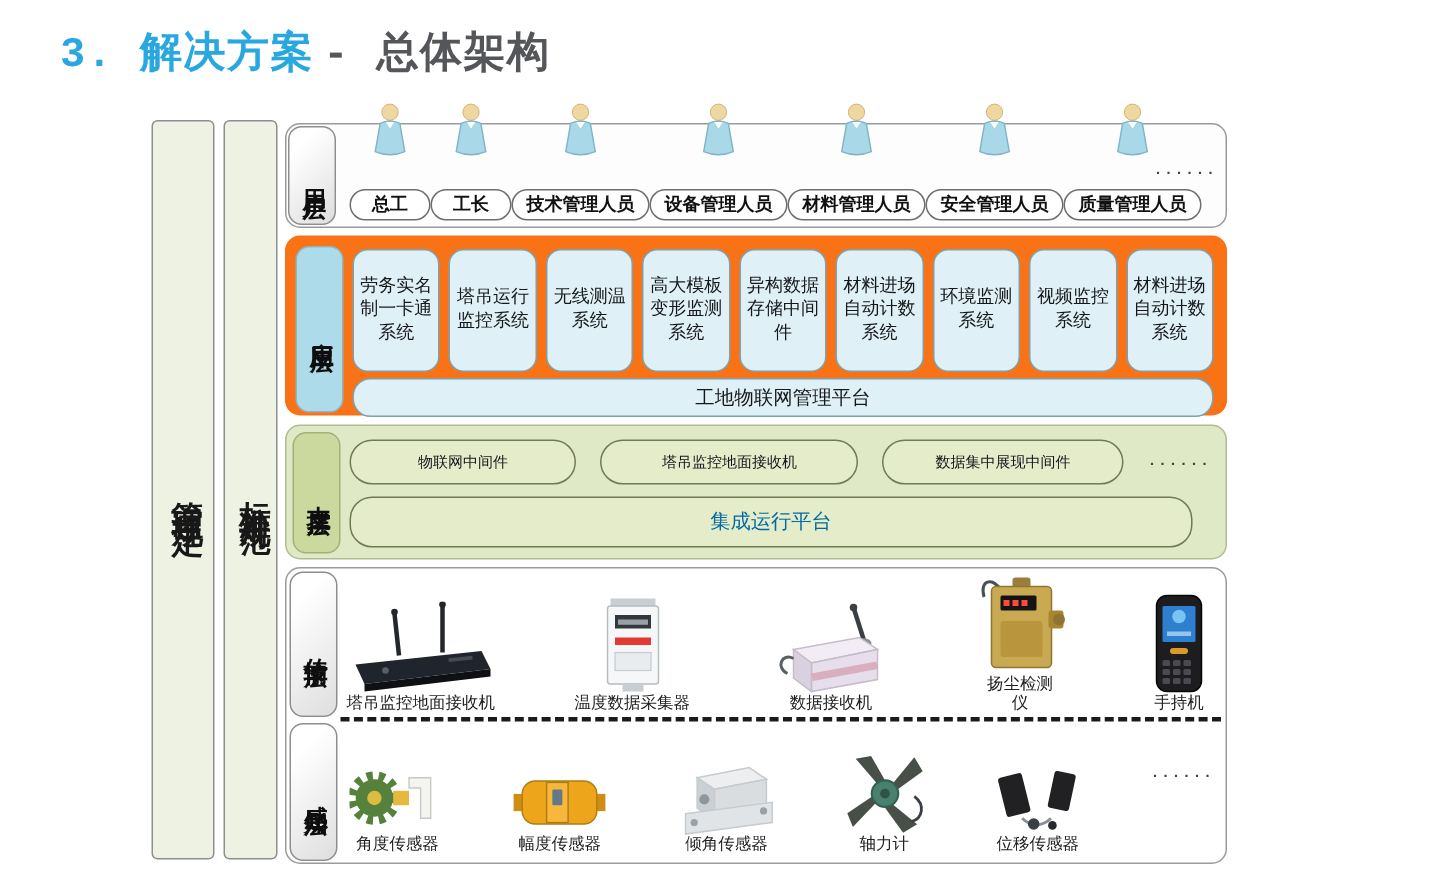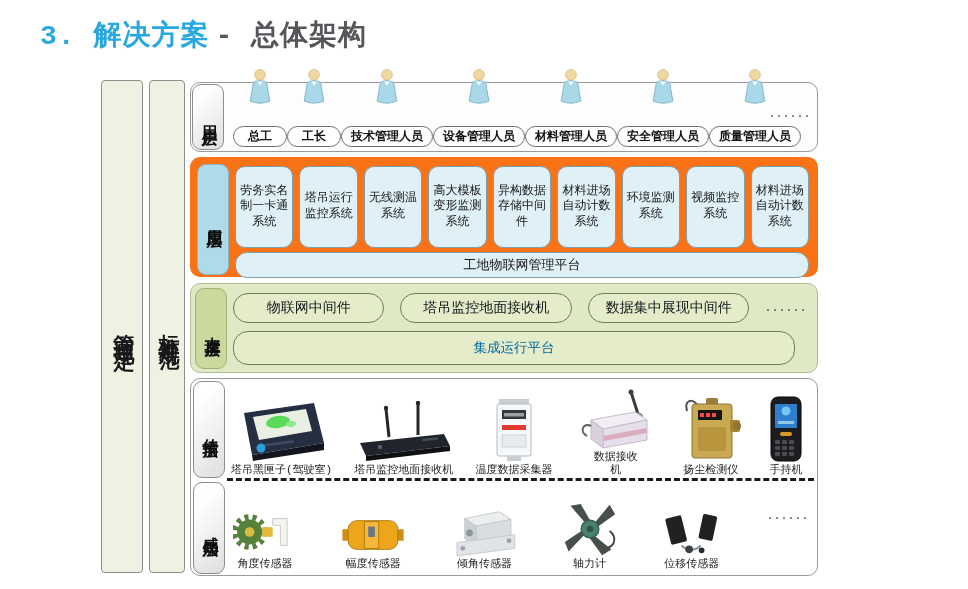--- a/index.html
+++ b/index.html
@@ -40,21 +40,21 @@
   .user-dots{position:absolute;right:6px;top:26px;font-size:10px;font-weight:bold;color:#444;letter-spacing:1px;}
   
   .app-boxes{position:absolute;left:42px;right:6px;top:6px;height:82px;display:flex;gap:6px;}
   .app-box{flex:1;background:#dff0f6;border:1.4px solid #7fa0ad;border-radius:10px;display:flex;align-items:center;justify-content:center;
            text-align:center;font-size:12px;line-height:1.3;color:#15171a;padding:2px 3px;box-sizing:border-box;}
   .platform-blue{position:absolute;left:42px;right:6px;top:92px;height:24px;background:#dff0f6;border:1.4px solid #7fa0ad;border-radius:12px;
                  display:flex;align-items:center;justify-content:center;font-size:13px;color:#15171a;}
   
   .mw-row{position:absolute;left:42px;right:10px;top:9px;height:30px;display:flex;align-items:center;gap:16px;}
   .mw-box{background:#e4ecca;border:1.4px solid #6f7b55;border-radius:15px;height:30px;display:flex;align-items:center;justify-content:center;
-          font-size:14px;color:#14161a;box-sizing:border-box;}
+          font-size:10px;color:#14161a;box-sizing:border-box;}
   .mw-0{width:160px;} .mw-1{width:182px;} .mw-2{width:170px;}
   .sup-dots{font-size:10px;font-weight:bold;color:#444;letter-spacing:1px;}
   .platform-green{position:absolute;left:42px;right:22px;top:47px;height:32px;background:#e4ecca;border:1.4px solid #6f7b55;border-radius:15px;
                   display:flex;align-items:center;justify-content:center;font-size:13.5px;color:#0369a1;}
   
   .dashed-divider{position:absolute;left:36px;right:3px;top:99px;border-top:3.5px dashed #1b1b1b;}
   .devices{position:absolute;left:40px;right:10px;top:6px;height:92px;display:flex;justify-content:space-between;align-items:flex-end;}
   .sensors{position:absolute;left:42px;right:8px;top:106px;height:86px;display:flex;justify-content:space-between;align-items:flex-end;}
   .dev-item,.sensor-item{display:flex;flex-direction:column;align-items:center;}
   .dev-label,.sensor-label{font-size:11px;color:#222;text-align:center;line-height:1.2;margin-top:1px;white-space:nowrap;}
@@ -183,34 +183,20 @@
 
   <section class="row tp-row">
     <div class="tab white-tab tab-trans">
       <span class="vtext">传输层</span>
     </div>
     <div class="tab white-tab tab-percept">
       <span class="vtext">感知层</span>
     </div>
     <div class="dashed-divider"></div>
     <div class="devices">
-        <div class="dev-item">
-          <div class="dev-icon">
-            <svg viewBox="0 0 92 64" width="92" height="64">
-              <polygon points="8,14 78,4 88,44 16,56" fill="#262e42"></polygon>
-              <polygon points="16,56 88,44 88,51 17,62" fill="#12151f"></polygon>
-              <polygon points="17,18 70,10 76,32 23,41" fill="#e9efe2"></polygon>
-              <ellipse cx="42" cy="23" rx="12" ry="6" fill="#5ad95a" transform="rotate(-8 42 23)"></ellipse>
-              <ellipse cx="55" cy="25" rx="5" ry="3" fill="#8ae98a" transform="rotate(-8 55 25)"></ellipse>
-              <rect x="28" y="43" width="30" height="2.6" fill="#3e4964" transform="rotate(-8 43 44)"></rect>
-              <circle cx="25" cy="49" r="4.5" fill="#2b9fd8"></circle>
-            </svg>
-          </div>
-          <div class="dev-label">塔吊黑匣子(驾驶室)</div>
-        </div>
         <div class="dev-item">
           <div class="dev-icon">
             <svg viewBox="0 0 96 62" width="96" height="62">
               <line x1="30" y1="8" x2="33" y2="36" stroke="#23262b" stroke-width="3"></line>
               <line x1="62" y1="2" x2="62" y2="34" stroke="#23262b" stroke-width="3"></line>
               <circle cx="30" cy="7" r="2.2" fill="#23262b"></circle>
               <circle cx="62" cy="2" r="2.2" fill="#23262b"></circle>
               <polygon points="4,42 88,33 94,45 10,55" fill="#20242c"></polygon>
               <polygon points="10,55 94,45 94,50 10,60" fill="#0e1013"></polygon>
               <circle cx="24" cy="46" r="2.2" fill="#5a6068"></circle>

